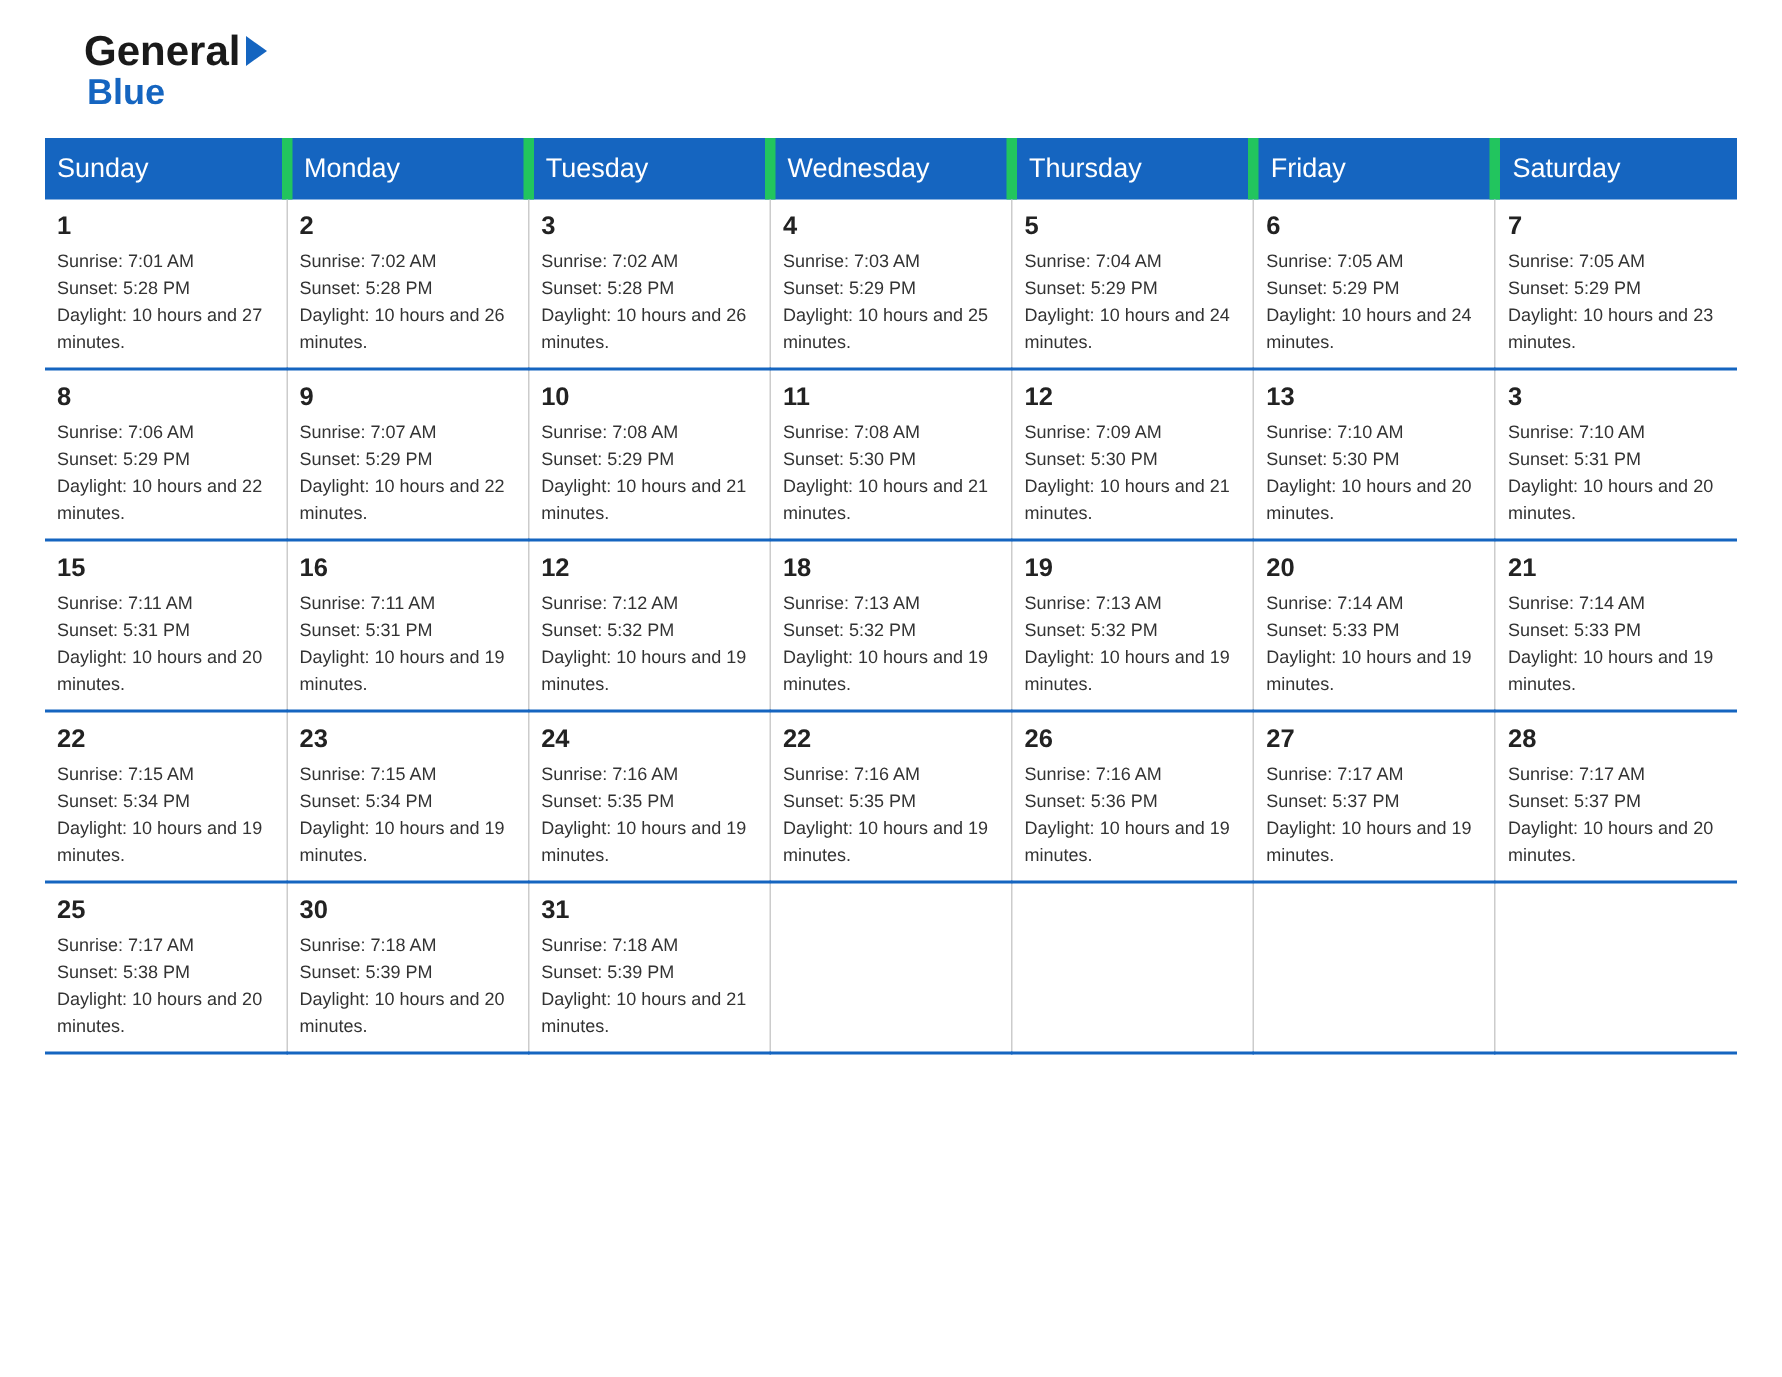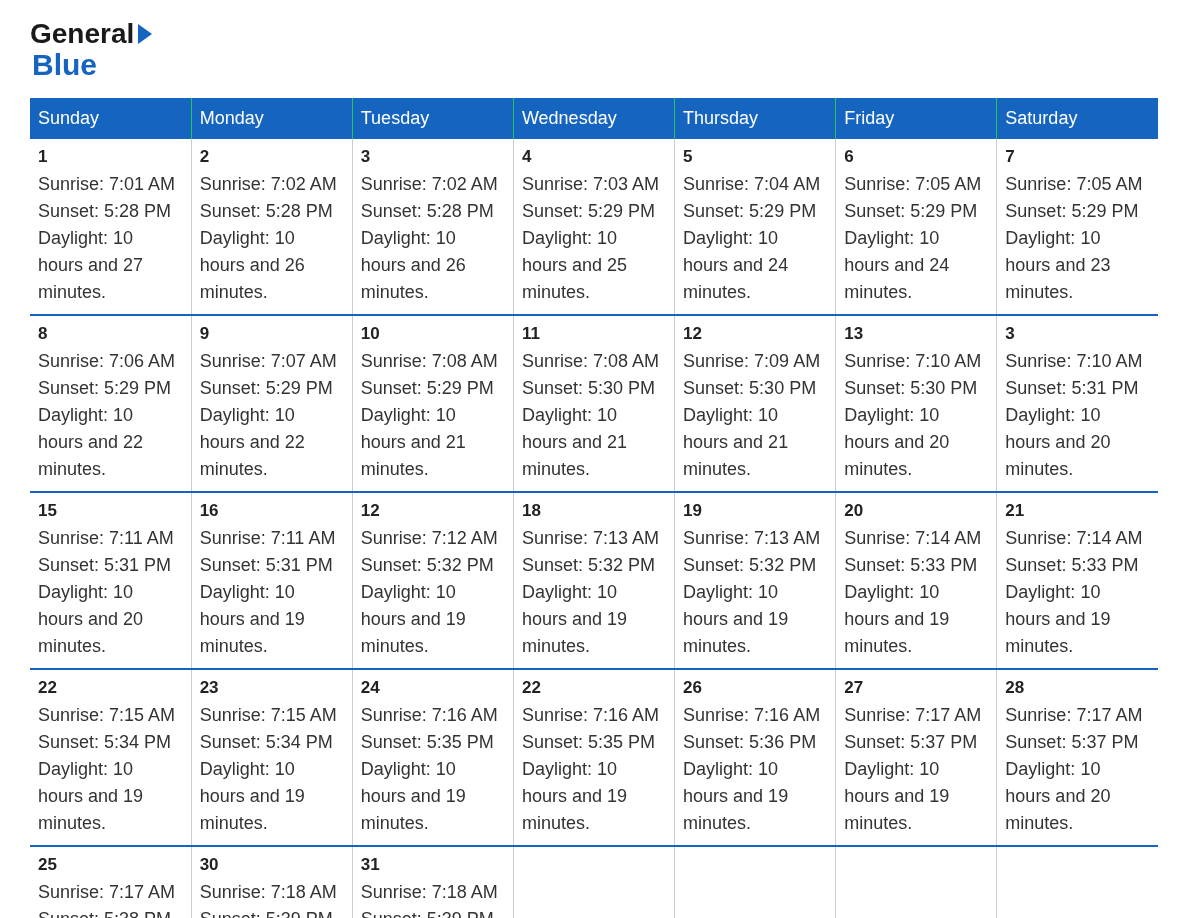--- a/index.html
+++ b/index.html
@@ -8,37 +8,38 @@
       background: #fff;
       padding: 20px 30px;
       width: 1188px;
       min-height: 918px;
     }
     .header {
       display: flex;
       justify-content: space-between;
       align-items: flex-end;
       margin-bottom: 18px;
+      margin-left: 26px;
     }
     .logo {
       display: flex;
       flex-direction: column;
       align-items: flex-start;
     }
     .logo-general {
       font-size: 28px;
       font-weight: bold;
       color: #1a1a1a;
       line-height: 1;
     }
     .logo-general span {
       color: #1565c0;
     }
     .logo-blue {
-      font-size: 30px;
+      font-size: 24px;
       font-weight: bold;
       color: #1565c0;
       line-height: 1;
       margin-left: 2px;
       margin-top: 2px;
     }
     .title-section {
       text-align: right;
     }
     .month-title {
@@ -59,21 +60,21 @@
     }
     thead tr {
       background: #1565c0;
       color: white;
     }
     thead th {
       padding: 10px 8px;
       text-align: left;
       font-size: 18px;
       font-weight: normal;
-      border-right: 1px solid #22c55e;
+      border-right: 7px solid #22c55e;
     }
     thead th:last-child {
       border-right: none;
     }
     tbody tr {
       border-bottom: 2px solid #1565c0;
     }
     tbody td {
       padding: 8px 8px;
       vertical-align: top;
@@ -86,21 +87,21 @@
       border-right: none;
     }
     .day-number {
       font-size: 17px;
       font-weight: bold;
       color: #222;
       display: block;
       margin-bottom: 4px;
     }
     .day-info {
-      font-size: 18px;
+      font-size: 12px;
       color: #333;
       line-height: 1.5;
     }
     .empty-cell {
       background: #fff;
     }
   </style>
 </head>
 <body>
 

